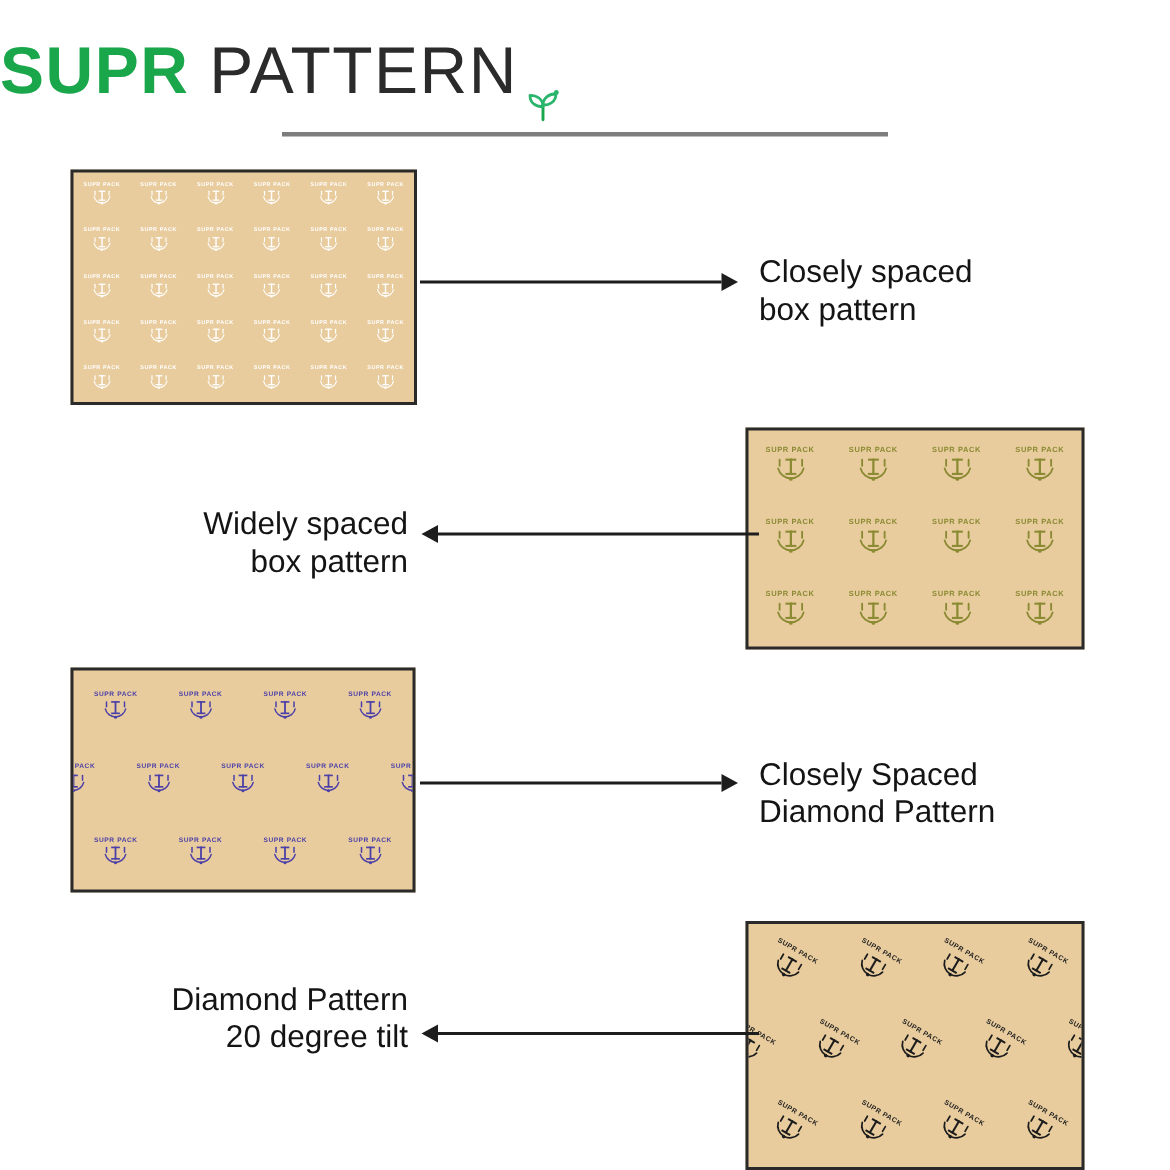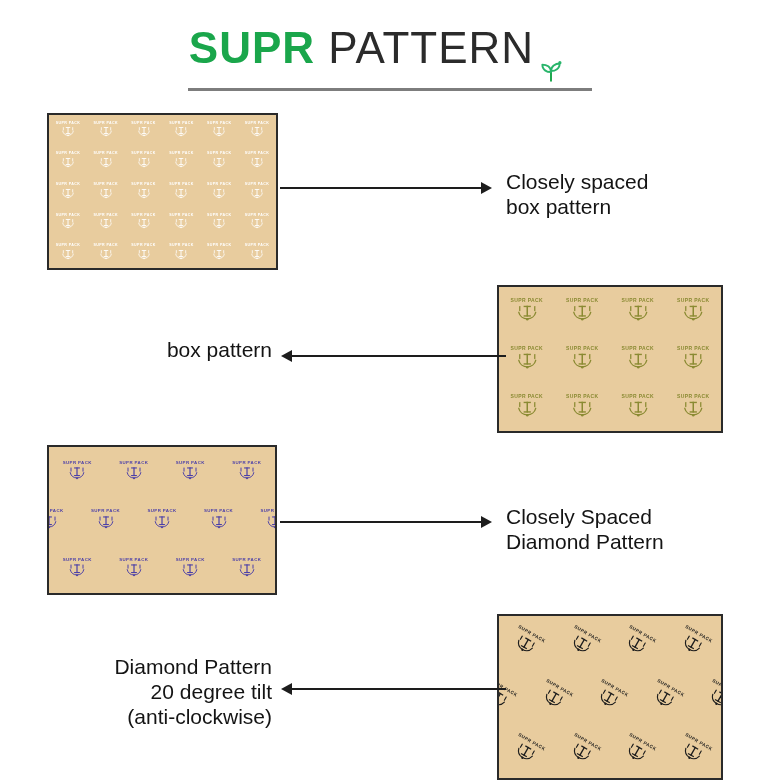--- a/index.html
+++ b/index.html
@@ -8,21 +8,21 @@
     background:#ffffff;
     font-family:"Liberation Sans", sans-serif;
     overflow:hidden;
     position:relative;
   }
   #stage{position:relative;width:780px;height:780px;}
 
   
   .header{
     position:absolute;left:0;top:26px;width:723px;
-    text-align:center;
+    text-align:left;
     text-decoration:underline;
   }
   .title{
     font-size:44px;
     font-weight:700;
     letter-spacing:1px;
     line-height:1;
     white-space:nowrap;
     display:inline-block;
     position:relative;
@@ -768,20 +768,21 @@
       <div class="tile" style="left: 166.5px; top: 144px; width: 55.5px; height: 48px; color: rgb(138, 138, 50);"></div>
       <div class="tile" style="left: 222px; top: 144px; width: 55.5px; height: 48px; color: rgb(138, 138, 50);"></div>
     </div>
 
   <div class="arrow to-left" style="left:281px;top:355px;width:214px;">
     <div class="shaft" style="width:214px;left:11px;"></div>
     <div class="head"></div>
   </div>
 
   <div class="callout left" style="right:508px;top:338px;">
+    <div>Widely spaced</div>
     <div>box pattern</div>
   </div>
 
   <div class="pbox" id="box3" style="left: 47px; top: 445px; width: 230px; height: 150px; background: rgb(232, 204, 158); border-color: rgb(42, 42, 42);">
       <div class="tile" style="left: -28.25px; top: -48.6667px; width: 56.5px; height: 48.6667px; color: rgb(75, 63, 168);"></div>
       <div class="tile" style="left: 28.25px; top: -48.6667px; width: 56.5px; height: 48.6667px; color: rgb(75, 63, 168);"></div>
       <div class="tile" style="left: 84.75px; top: -48.6667px; width: 56.5px; height: 48.6667px; color: rgb(75, 63, 168);"></div>
       <div class="tile" style="left: 141.25px; top: -48.6667px; width: 56.5px; height: 48.6667px; color: rgb(75, 63, 168);"></div>
       <div class="tile" style="left: 197.75px; top: -48.6667px; width: 56.5px; height: 48.6667px; color: rgb(75, 63, 168);"></div>
       <div class="tile" style="left: -56.5px; top: 0px; width: 56.5px; height: 48.6667px; color: rgb(75, 63, 168);"></div>
@@ -1187,16 +1188,15 @@
     </div>
 
   <div class="arrow to-left" style="left:281px;top:688px;width:214px;">
     <div class="shaft" style="width:214px;left:11px;"></div>
     <div class="head"></div>
   </div>
 
   <div class="callout left" style="right:508px;top:655px;">
     <div>Diamond Pattern</div>
     <div>20 degree tilt</div>
-    <div>(anti-clockwise)</div>
   </div>
 
 </div>
 
 </body></html>

